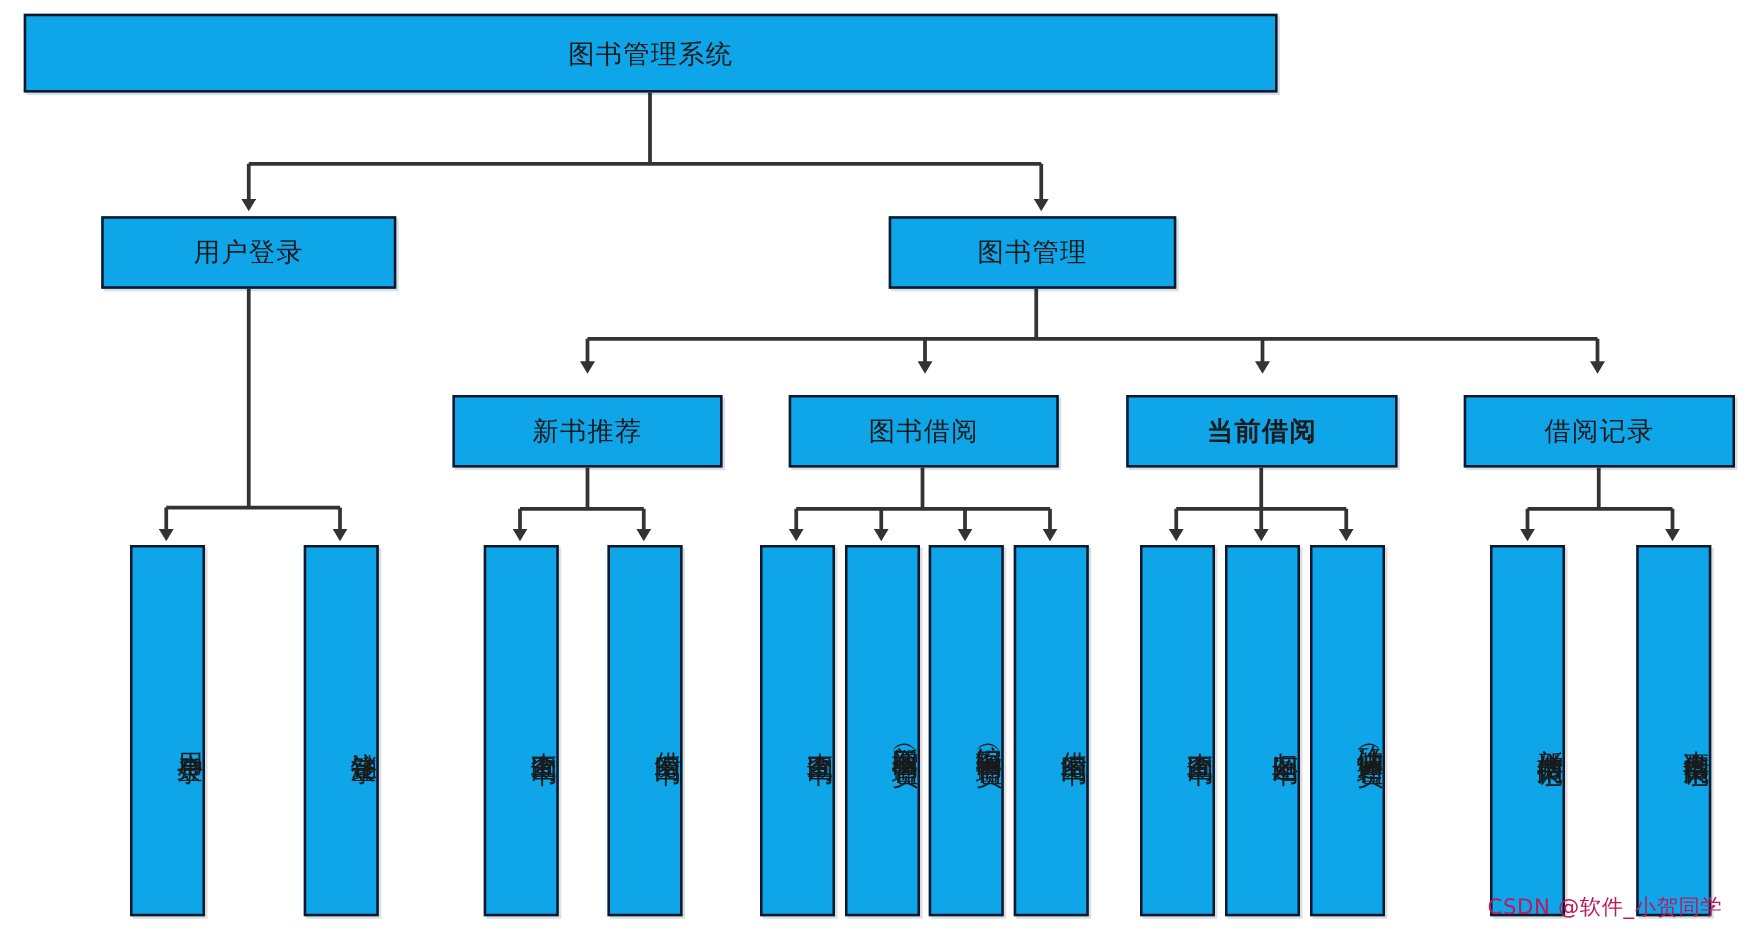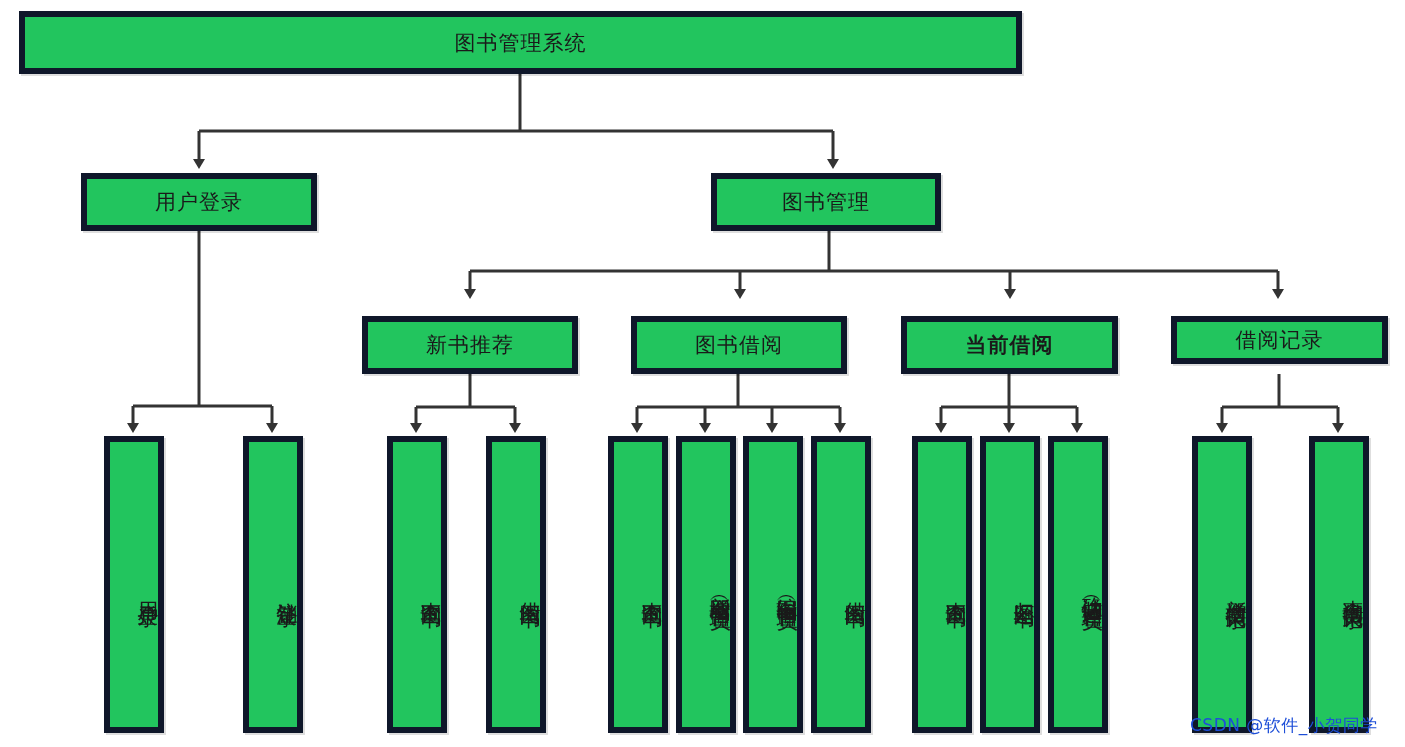--- a/index.html
+++ b/index.html
@@ -20,22 +20,22 @@
   svg#edges {
     position: absolute;
     left: 0;
     top: 0;
     width: 1405px;
     height: 747px;
   }
   .node {
     position: absolute;
     box-sizing: border-box;
-    background: #22c55e;
-    border: 6px solid #0f172a;
+    background: #0ea5e9;
+    border: 2px solid #0f172a;
     box-shadow: 2px 2px 0 rgba(0,0,0,0.13);
     display: flex;
     align-items: center;
     justify-content: center;
     color: #1a1a1a;
   }
   .node.h {
     font-size: 21px;
     letter-spacing: 1px;
   }
@@ -52,21 +52,21 @@
   .node.v .vtext {
     writing-mode: vertical-rl;
     text-orientation: upright;
     white-space: nowrap;
   }
   .watermark {
     position: absolute;
     left: 1190px;
     top: 714px;
     font-size: 17px;
-    color: #1d4ed8;
+    color: #be185d;
     white-space: nowrap;
     letter-spacing: 0.5px;
   }
 </style>
 </head>
 <body>
 
 <div id="canvas">
 
   <svg id="edges" viewBox="0 0 1405 747" xmlns="http://www.w3.org/2000/svg">
@@ -132,21 +132,21 @@
 
   <div class="node h" style="left:631px; top:316px; width:216px; height:58px;">
     <span>图书借阅</span>
   </div>
   <div class="node h" style="left:362px; top:316px; width:216px; height:58px;">
     <span>新书推荐</span>
   </div>
   <div class="node h" style="left:901px; top:316px; width:217px; height:58px;font-weight:bold;">
     <span>当前借阅</span>
   </div>
-  <div class="node h" style="left:1171px; top:316px; width:217px; height:48px;">
+  <div class="node h" style="left:1171px; top:316px; width:217px; height:58px;">
     <span>借阅记录</span>
   </div>
 
   <div class="node v" style="left:104px; top:436px; width:60px; height:297px;">
     <span class="vtext">用户登录</span>
   </div>
   <div class="node v" style="left:243px; top:436px; width:60px; height:297px;">
     <span class="vtext">注销登录</span>
   </div>
 

